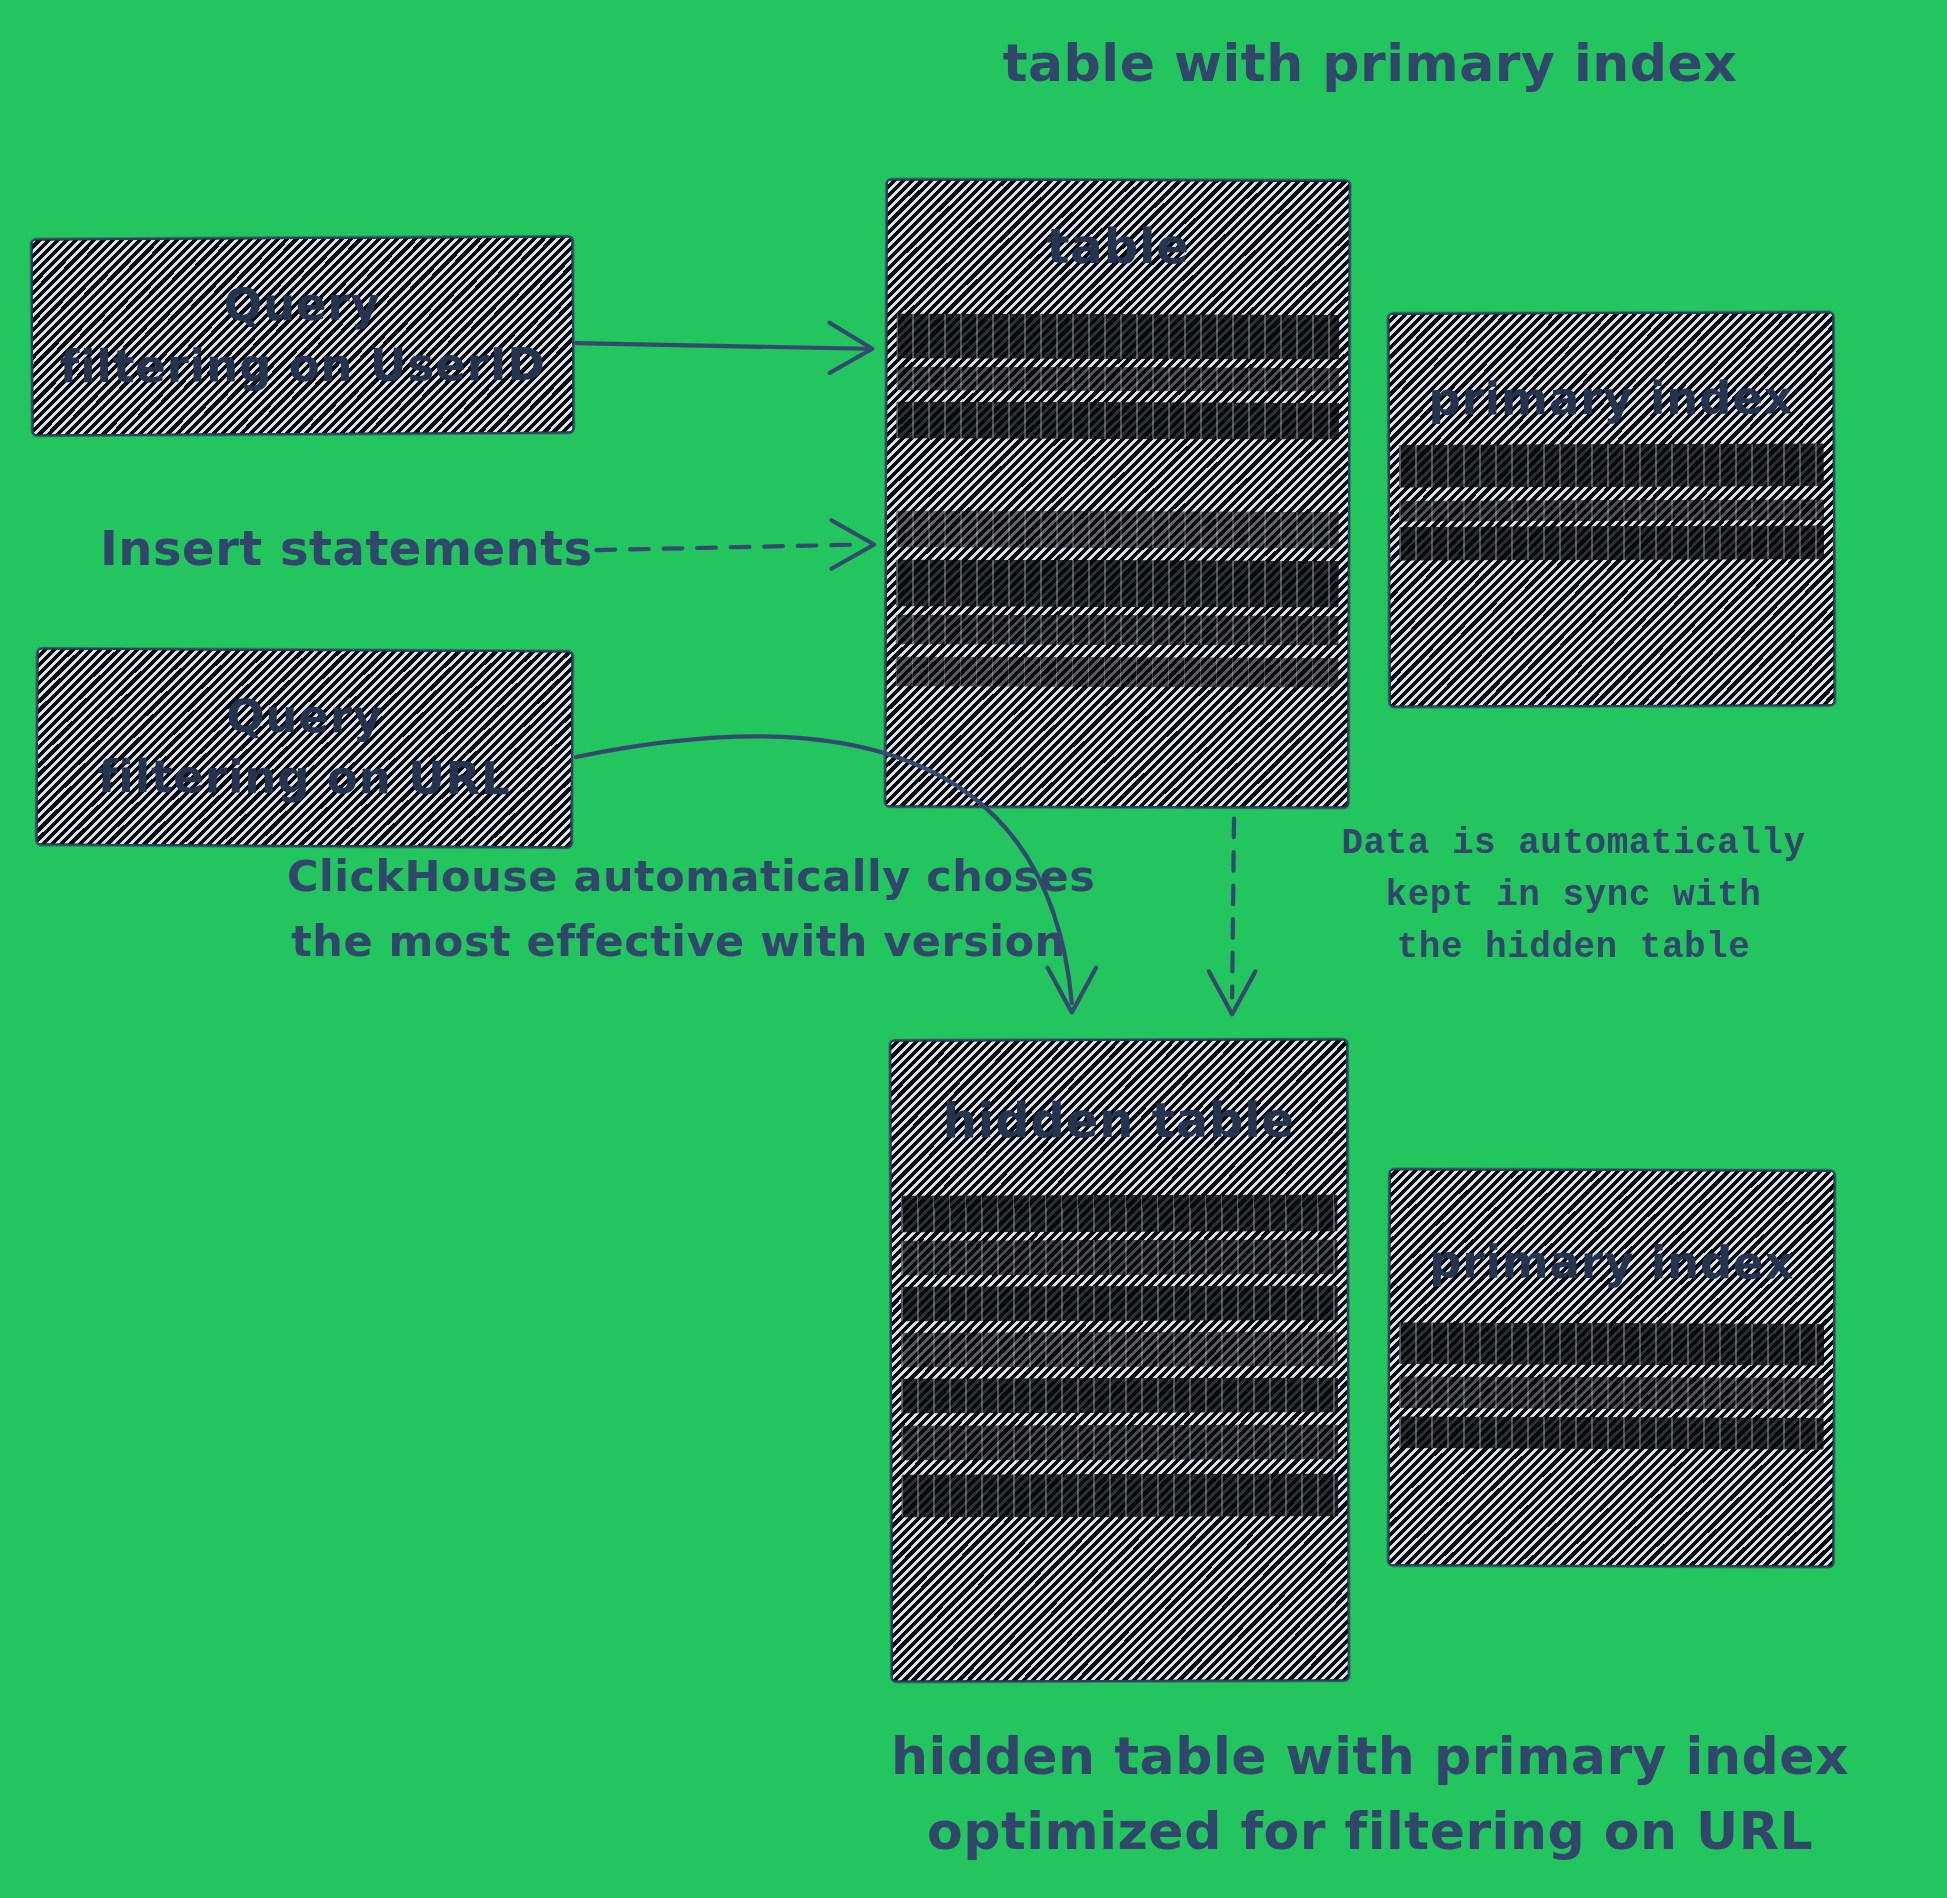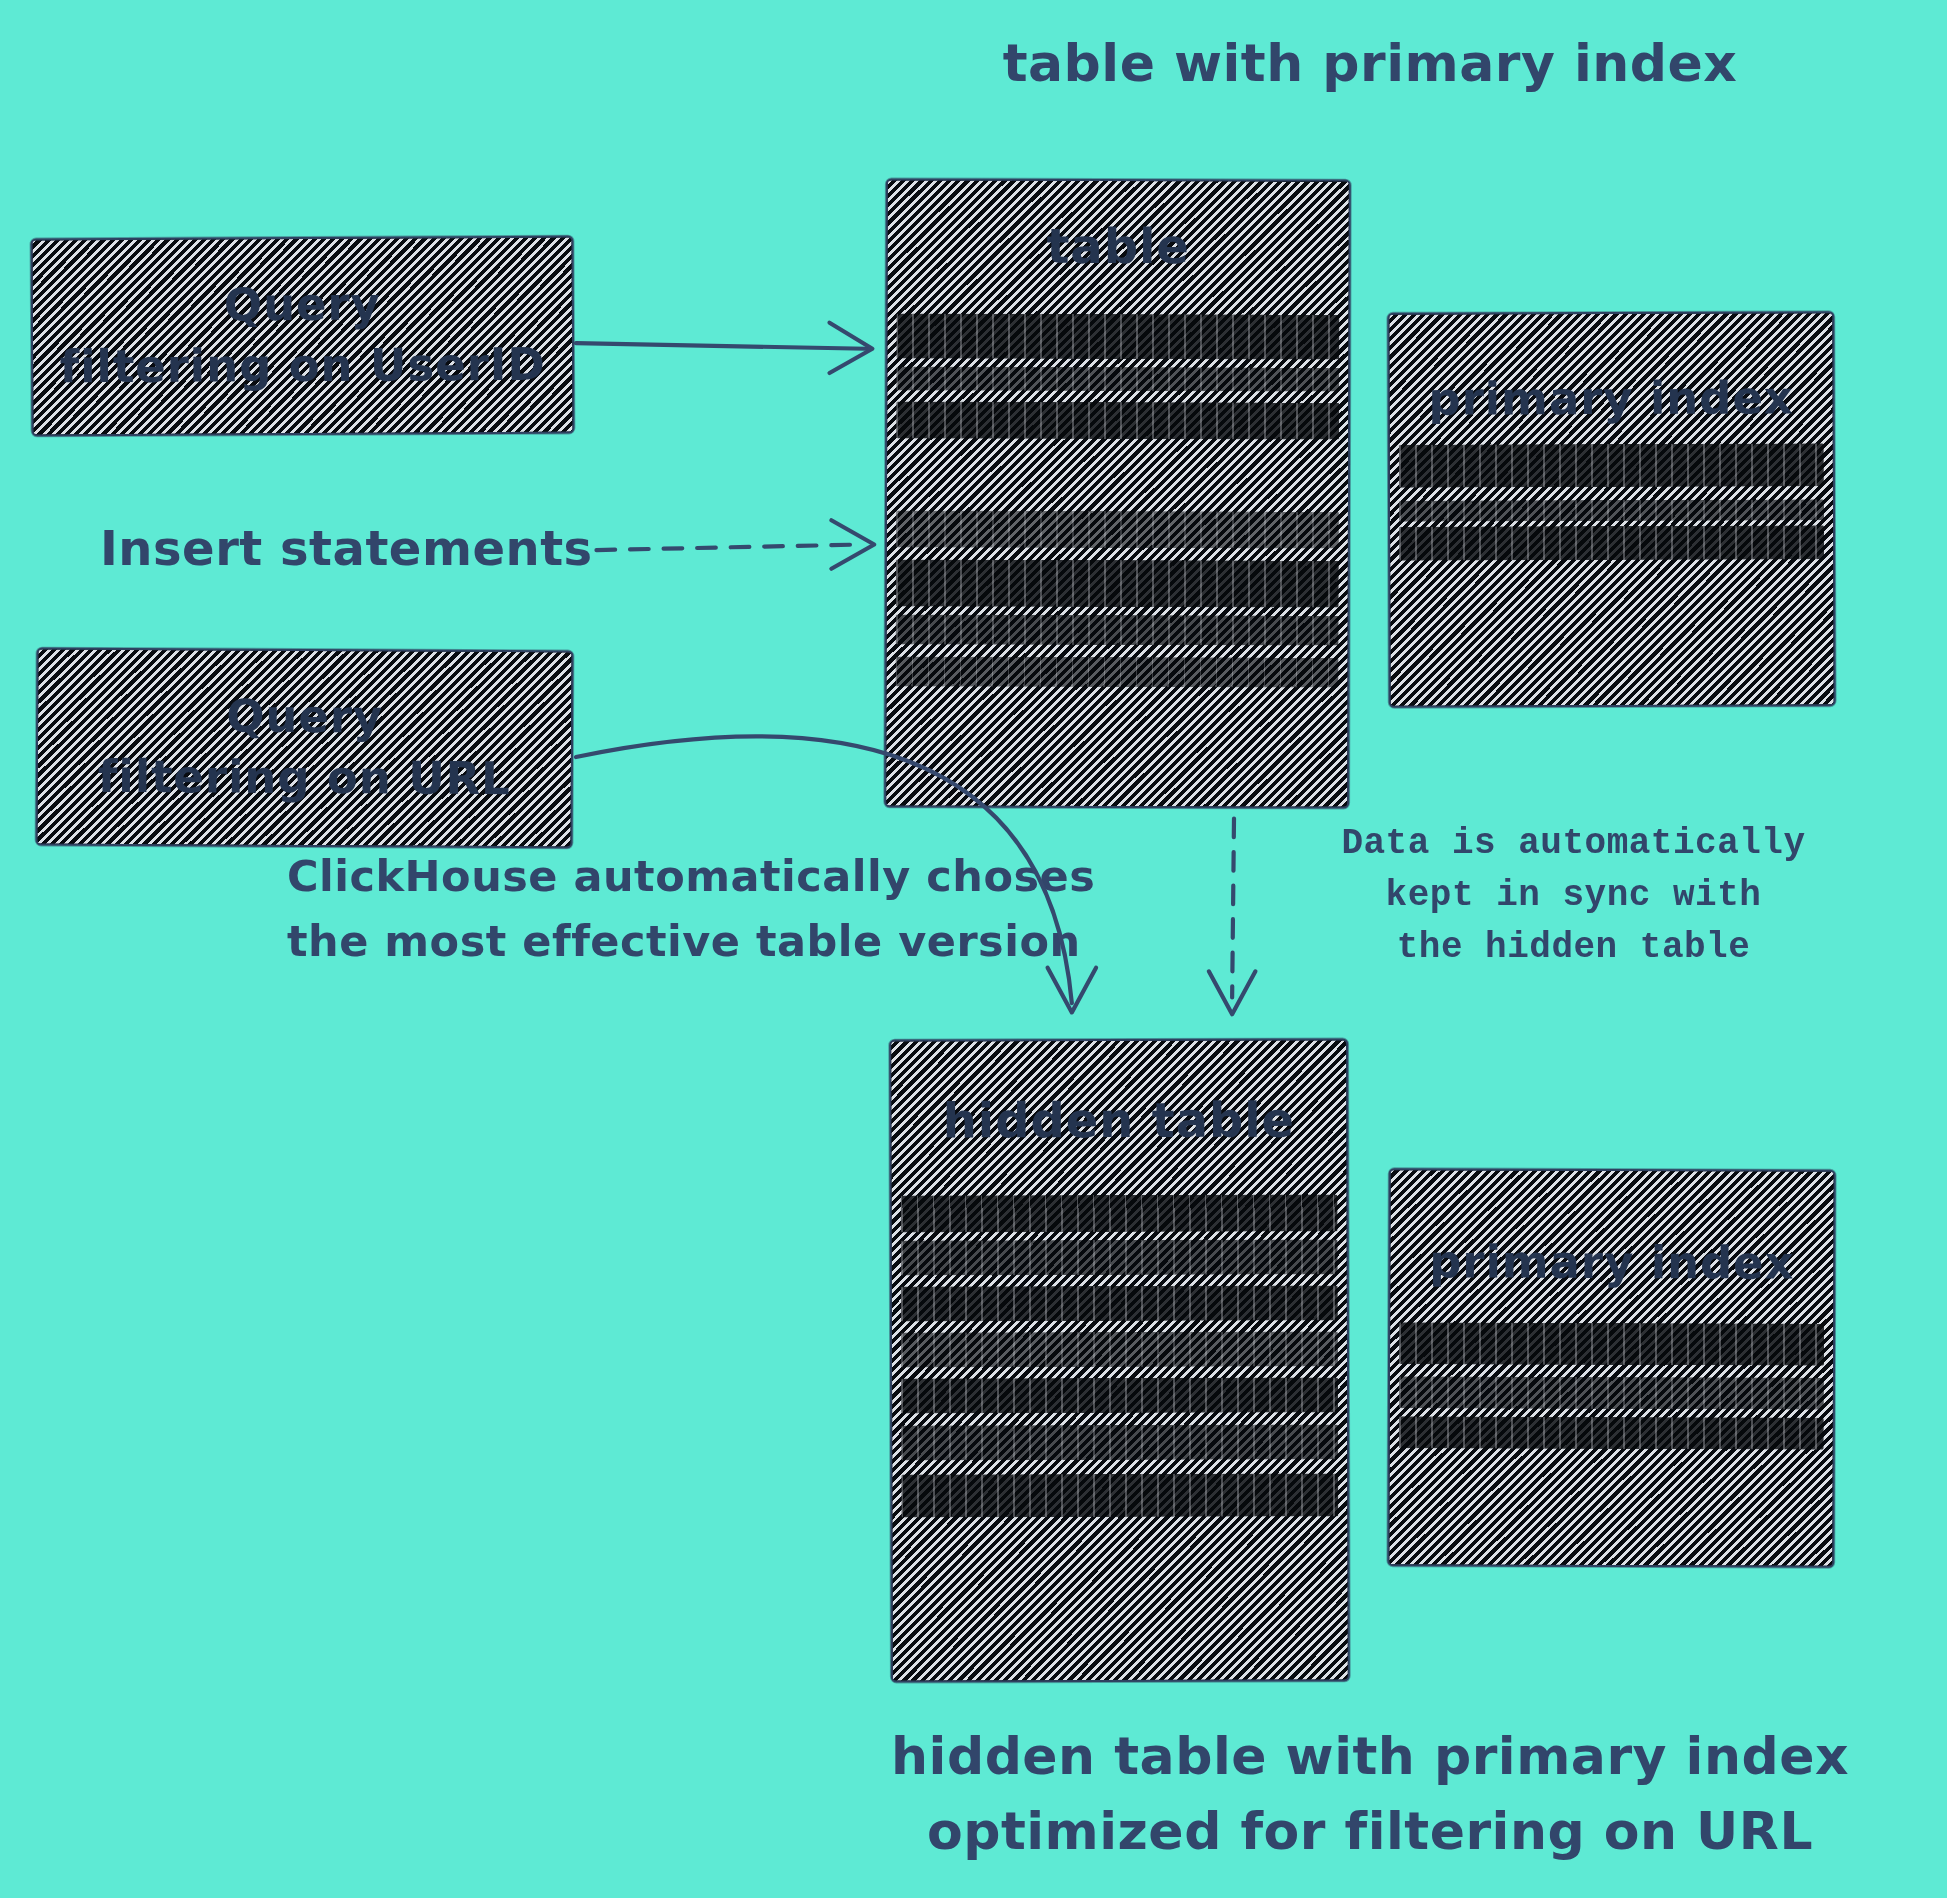--- a/index.html
+++ b/index.html
@@ -4,21 +4,21 @@
 <style>
   html, body {
     margin: 0;
     padding: 0;
     background: #000000;
   }
   .canvas {
     position: relative;
     width: 1947px;
     height: 1898px;
-    background: #5eead4;
+    background: #22c55e;
     overflow: hidden;
     font-family: "DejaVu Sans", sans-serif;
   }
   
   .hatch {
     background-color: #070a0e;
     background-image:
       repeating-linear-gradient(135deg,
         rgba(236,240,246,0.93) 0px, rgba(236,240,246,0.93) 2.8px,
         rgba(8,11,16,0.96) 2.8px, rgba(8,11,16,0.96) 6.5px);
@@ -124,21 +124,21 @@
 
   <div class="sketch-box hatch" style="left:1388px; top:312px; width:443px; height:391px; transform:rotate(-0.2deg);">
     <div class="box-title" style="top:58px; font-size:45px;">primary index</div>
     <div class="stripe" style="top:130px; height:43px;"></div>
     <div class="stripe" style="top:186px; height:20.5px; opacity:0.8;"></div>
     <div class="stripe" style="top:212px; height:34px;"></div>
   </div>
 
   <div class="label center" style="left:287px; top:844px; width:783px; font-size:43px; line-height:1.5;">
     <div class="line">ClickHouse automatically choses</div>
-    <div class="line">the most effective table version</div>
+    <div class="line">the most effective with version</div>
   </div>
 
   <div class="label center" style="left:1275px; top:818px; width:597px; font-size:36px; line-height:1.45;font-family:Liberation Mono, monospace;">
     <div class="line">Data is automatically</div>
     <div class="line">kept in sync with</div>
     <div class="line">the hidden table</div>
   </div>
 
   <div class="sketch-box hatch" style="left:890px; top:1039px; width:455px; height:639px; transform:rotate(-0.15deg);">
     <div class="box-title" style="top:51px; font-size:48px;">hidden table</div>

